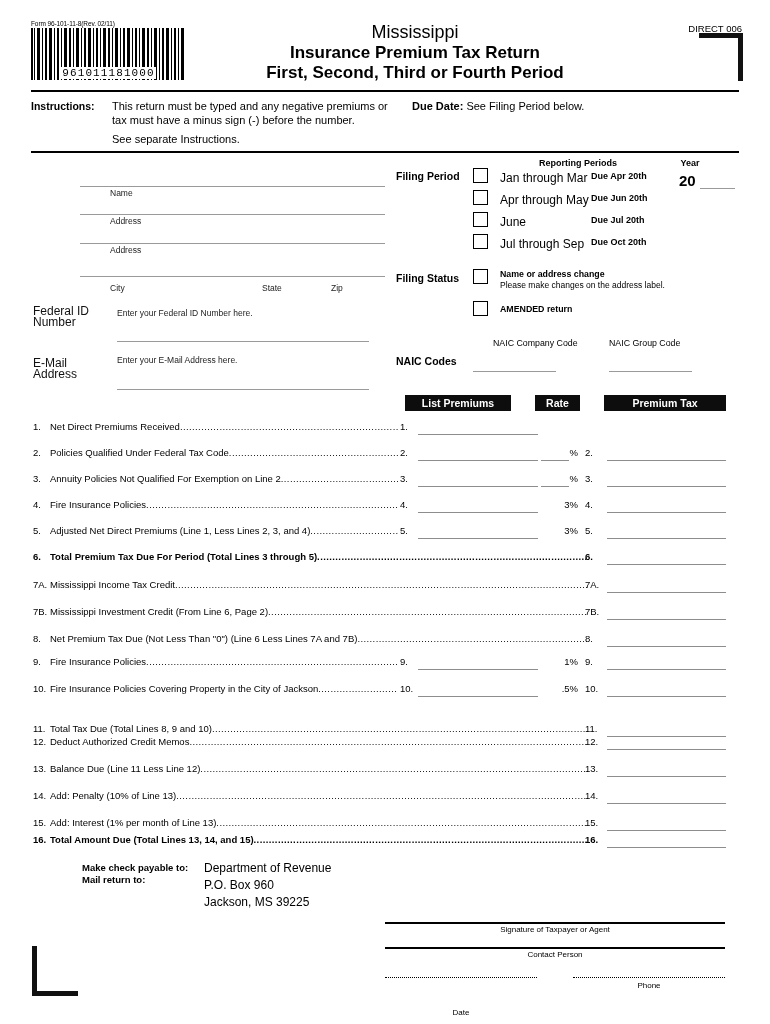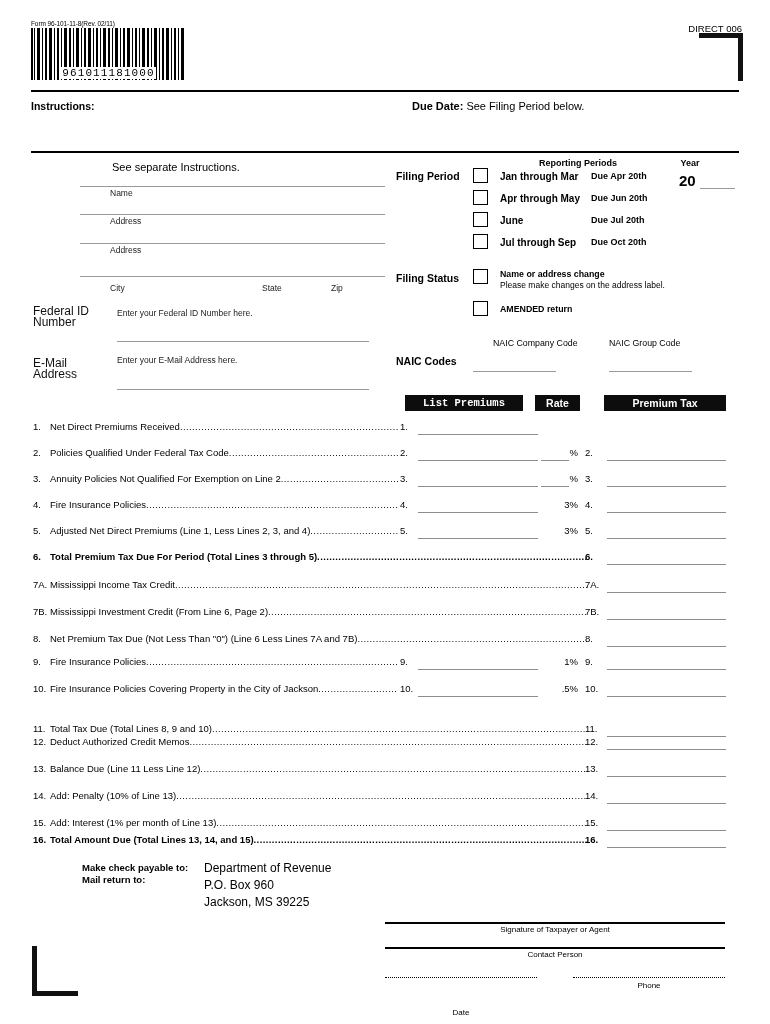--- a/index.html
+++ b/index.html
@@ -146,21 +146,20 @@
     top: 100px;
     font-size: 11px;
     line-height: 13.5px;
     width: 290px;
   }
   .instr-sep {
     position: absolute;
     left: 112px;
     top: 133px;
     font-size: 11px;
-    margin-top: 28px;
   }
   .duedate {
     position: absolute;
     left: 412px;
     top: 100px;
     font-size: 11px;
     white-space: nowrap;
   }
   .duedate b { font-weight: bold; }
 
@@ -204,22 +203,21 @@
   .chk {
     position: absolute;
     width: 15px;
     height: 15px;
     border: 1.6px solid #000;
     background: #fff;
     box-sizing: border-box;
   }
   .period-name {
     position: absolute;
-    font-size: 10px;
-    font-weight: bold;
+    font-size: 12px;
   }
   .period-due {
     position: absolute;
     font-size: 9px;
     font-weight: bold;
   }
   .rp-head {
     position: absolute;
     font-size: 9px;
     font-weight: bold;
@@ -379,26 +377,32 @@
       <rect x="131" y="0" width="2" height="52" fill="#000"></rect>
       <rect x="135" y="0" width="3" height="52" fill="#000"></rect>
       <rect x="140" y="0" width="1" height="52" fill="#000"></rect>
       <rect x="143" y="0" width="2" height="52" fill="#000"></rect>
       <rect x="147" y="0" width="1" height="52" fill="#000"></rect>
       <rect x="150" y="0" width="3" height="52" fill="#000"></rect>
     </svg>
     <div class="barcode-digits"><span>961011181000</span></div>
   </div>
 
+  <div class="title-block">
+    <div class="title-line1">Mississippi</div>
+    <div class="title-line2">Insurance Premium Tax Return</div>
+    <div class="title-line3">First, Second, Third or Fourth Period</div>
+  </div>
 
   <div class="direct-label">DIRECT 006</div>
 
   <div class="rule" style="left:31px; top:90px; width:708px; height:2px;"></div>
 
   <div class="instr-label">Instructions:</div>
+  <div class="instr-text">This return must be typed and any negative premiums or tax must have a minus sign (-) before the number.</div>
   <div class="instr-sep">See separate Instructions.</div>
   <div class="duedate">
     <b>Due Date:</b>
     <span>See Filing Period below.</span>
   </div>
 
   <div class="rule" style="left:31px; top:151px; width:708px; height:2px;"></div>
 
   <div class="addr-line" style="top:186px;"></div>
   <div class="addr-cap" style="left:110px; top:188px;">Name</div>
@@ -456,21 +460,21 @@
 
   <div class="chk" style="left:473px; top:301px;"></div>
   <div class="fs-title" style="left:500px; top:304px;">AMENDED return</div>
 
   <div class="naic-cap" style="left:473px; top:338px;padding-left:20px;">NAIC Company Code</div>
   <div class="naic-cap" style="left:609px; top:338px;text-align:center;">NAIC Group Code</div>
   <div class="blk-label" style="left:396px; top:355px;">NAIC Codes</div>
   <div class="thin-line" style="left:473px; top:371px; width:83px;"></div>
   <div class="thin-line" style="left:609px; top:371px; width:83px;"></div>
 
-  <div class="colhead" style="left:405px; top:395px; width:118px;font-family:Liberation Mono, monospace;">List Premiums</div>
+  <div class="colhead" style="left:405px; top:395px; width:106px;">List Premiums</div>
   <div class="colhead" style="left:535px; top:395px; width:45px;">Rate</div>
   <div class="colhead" style="left:604px; top:395px; width:122px;">Premium Tax</div>
 
   <div id="lines-host">
       <div class="ln-num" style="left: 33px; top: 421px;">1.</div>
       <div class="ln-desc" style="left: 50px; top: 421px; width: 348px;"><span>Net Direct Premiums Received</span><span class="dots">....................................................................................................................................................................................</span></div>
       <div class="ln-refnum" style="left: 400px; top: 421px;">1.</div>
       <div class="entry-line" style="left: 418px; top: 434px; width: 120px;"></div>
       <div class="ln-num" style="left: 33px; top: 447px;">2.</div>
       <div class="ln-desc" style="left: 50px; top: 447px; width: 348px;"><span>Policies Qualified Under Federal Tax Code</span><span class="dots">....................................................................................................................................................................................</span></div>

